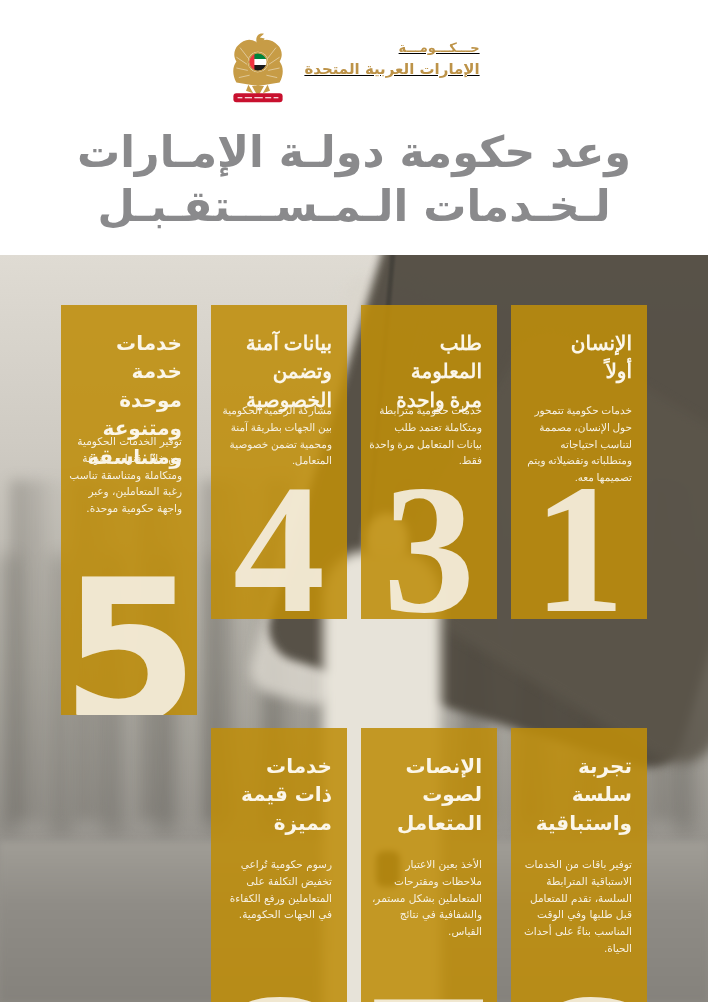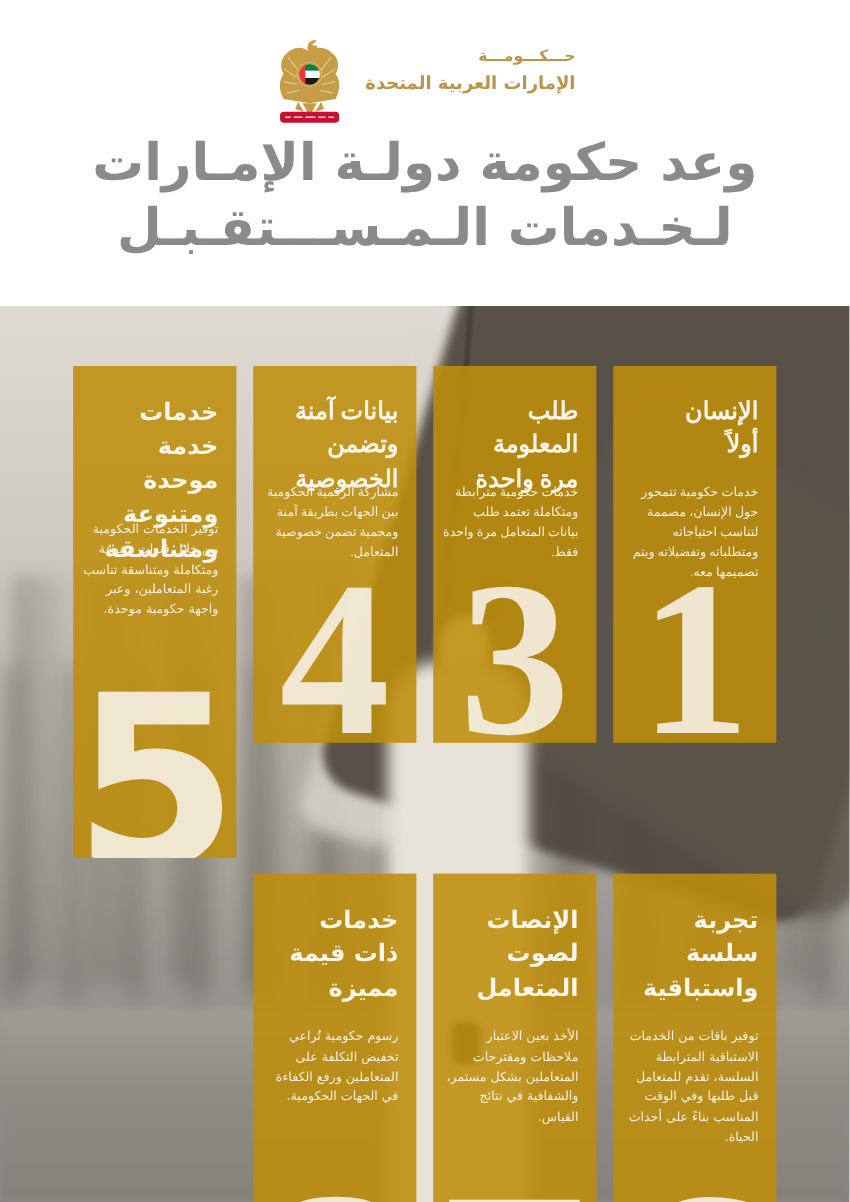--- a/index.html
+++ b/index.html
@@ -5,27 +5,27 @@
   html,body{margin:0;padding:0;}
   body{
     width:708px;height:1002px;overflow:hidden;background:#ffffff;
     font-family:"DejaVu Sans", sans-serif;
   }
   .poster{position:relative;width:708px;height:1002px;background:#fff;direction:rtl;}
 
   
   .header{position:absolute;top:0;left:0;width:708px;height:255px;background:#ffffff;z-index:3;}
   .logo-row{position:absolute;top:30px;left:0;right:0;display:flex;direction:ltr;
-            justify-content:center;align-items:flex-start;gap:16px;}
+            justify-content:center;align-items:flex-start;gap:16px;text-decoration:underline;}
   .emblem{width:60px;height:76px;display:block;}
   .logo-text{direction:rtl;text-align:right;color:#BD9348;padding-top:10px;}
   .logo-line1{font-size:13px;font-weight:bold;margin-bottom:5px;letter-spacing:1px;}
   .logo-line2{font-size:15px;font-weight:bold;}
   .main-title{position:absolute;top:110px;left:0;right:0;text-align:center;
-              color:#8A8A8C;font-weight:bold;font-size:43px;line-height:1.25;margin:0;}
+              color:#8A8A8C;font-weight:bold;font-size:43px;line-height:1.25;margin:16px;}
 
   
   .photo{position:absolute;top:255px;left:0;width:708px;height:747px;overflow:hidden;
          background:linear-gradient(180deg,#DFDBD3 0%,#CFCBC3 25%,#B3B0A8 55%,#98958F 78%,#8D8A84 100%);}
   .layer{position:absolute;}
   .skyline{left:0;right:0;top:225px;height:340px;filter:blur(7px);opacity:.55;
     background:
       repeating-linear-gradient(90deg,
         rgba(92,89,82,0) 0 10px, rgba(92,89,82,.55) 10px 26px,
         rgba(70,68,62,.30) 26px 44px, rgba(110,107,100,.15) 44px 64px);}

